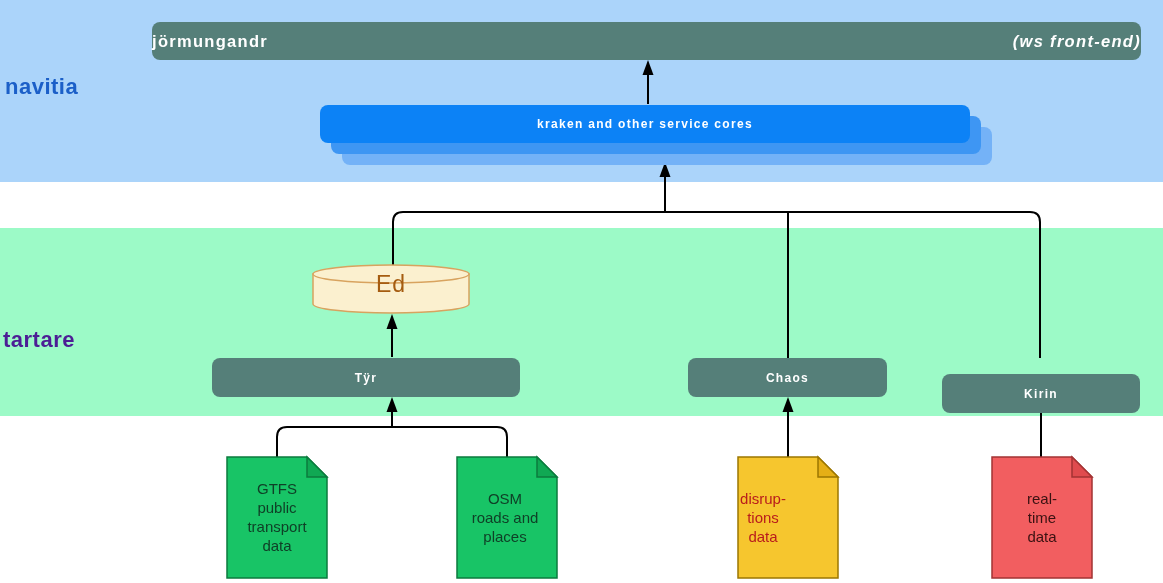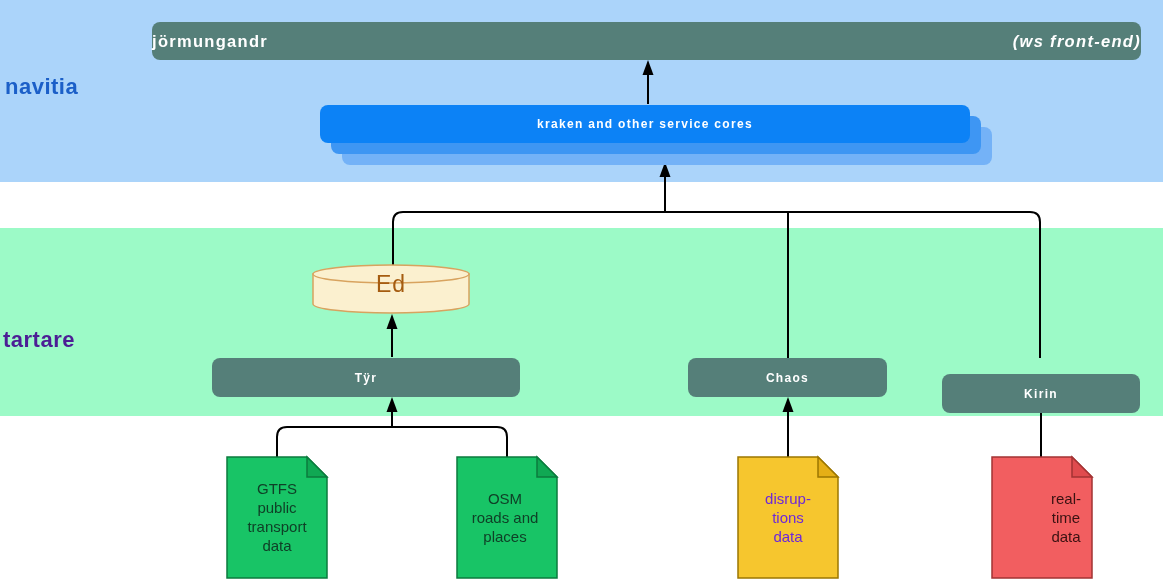--- a/index.html
+++ b/index.html
@@ -34,22 +34,22 @@
   .chaos{left:688px;top:358px;width:199px;height:39px;}
   .kirin{left:942px;top:358px;width:198px;height:39px;margin-top:16px;}
   .ed-label{position:absolute;left:313px;top:270px;width:156px;height:28px;z-index:2;
             display:flex;align-items:center;justify-content:center;
             color:#a55c10;font-size:23px;letter-spacing:1px;}
   .doc-text{position:absolute;top:460px;width:100px;height:114px;z-index:2;
             display:flex;flex-direction:column;align-items:center;justify-content:center;
             text-align:center;font-size:15px;line-height:19px;}
   .doc-text.gtfs{left:227px;color:#0f4027;}
   .doc-text.osm{left:455px;color:#0f4027;}
-  .doc-text.disruptions{left:738px;color:#6d28d9;}
-  .doc-text.realtime{left:992px;color:#3a1212;margin-left:24px;}
+  .doc-text.disruptions{left:713px;color:#b91c1c;}
+  .doc-text.realtime{left:992px;color:#3a1212;}
 </style>
 </head>
 <body>
 
 <div class="stage">
 
   <div class="band band-navitia"></div>
   <div class="band band-tartare"></div>
   <div class="band-label navitia-label">navitia</div>
   <div class="band-label tartare-label">tartare</div>

